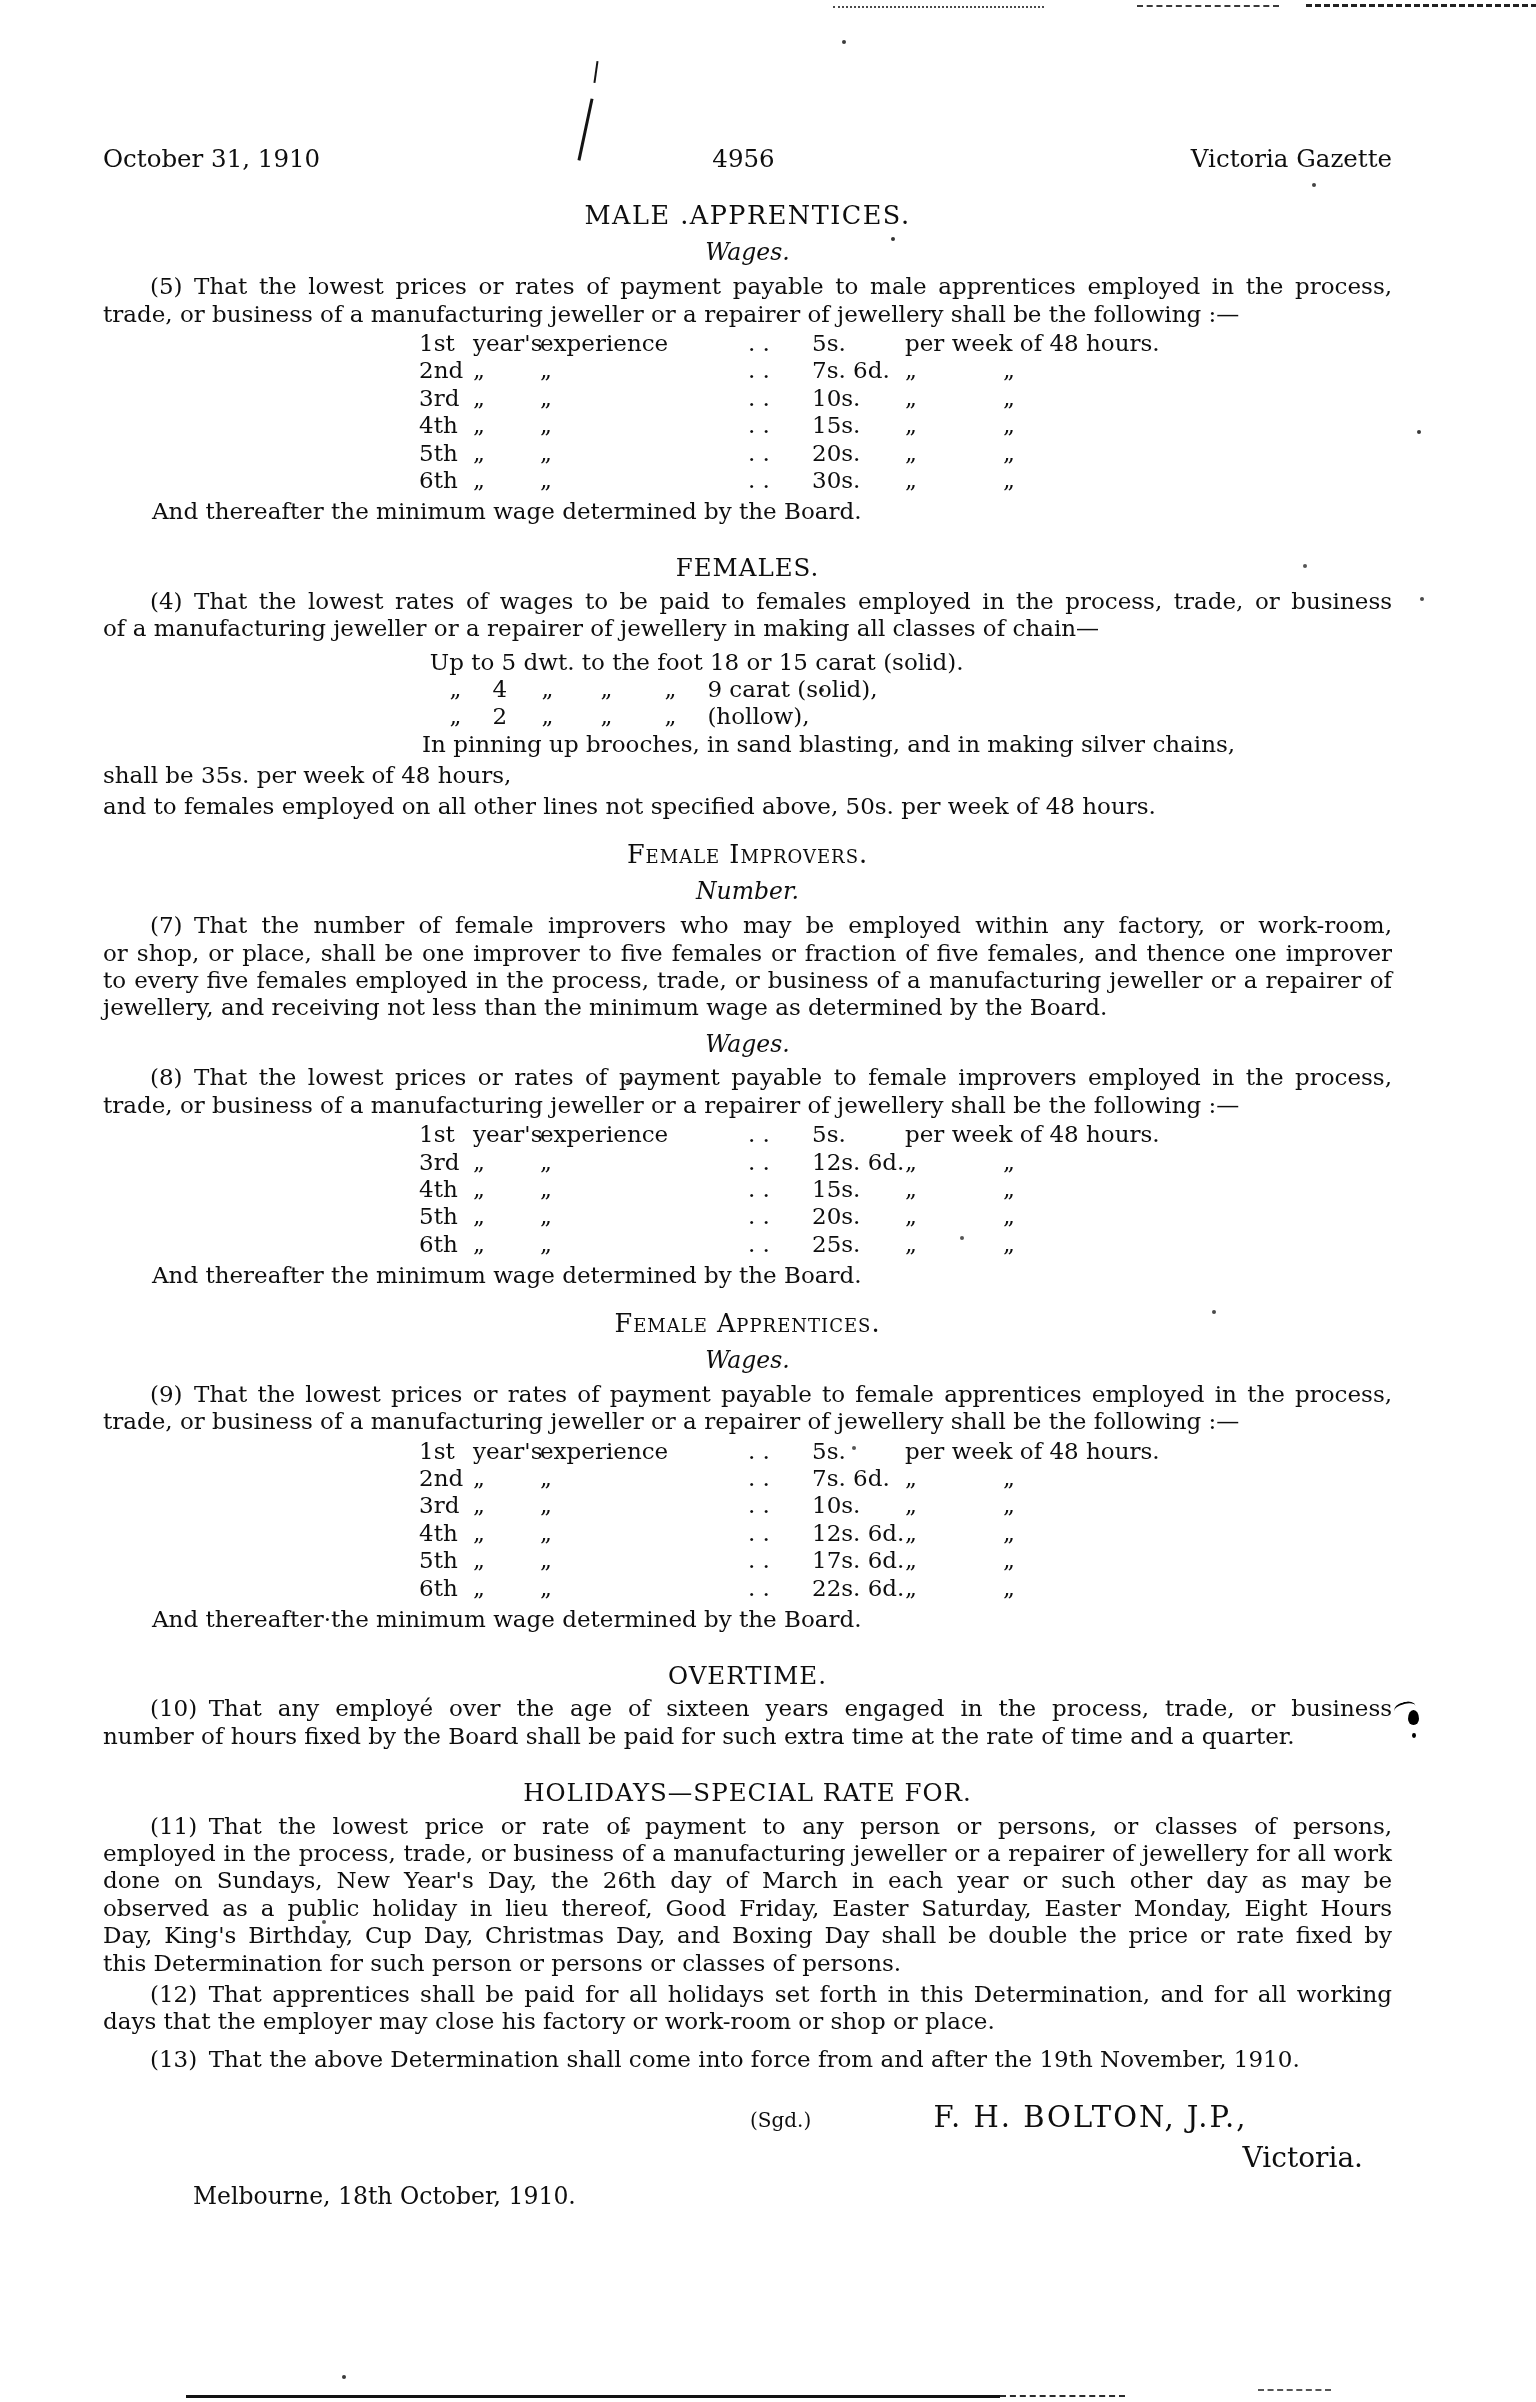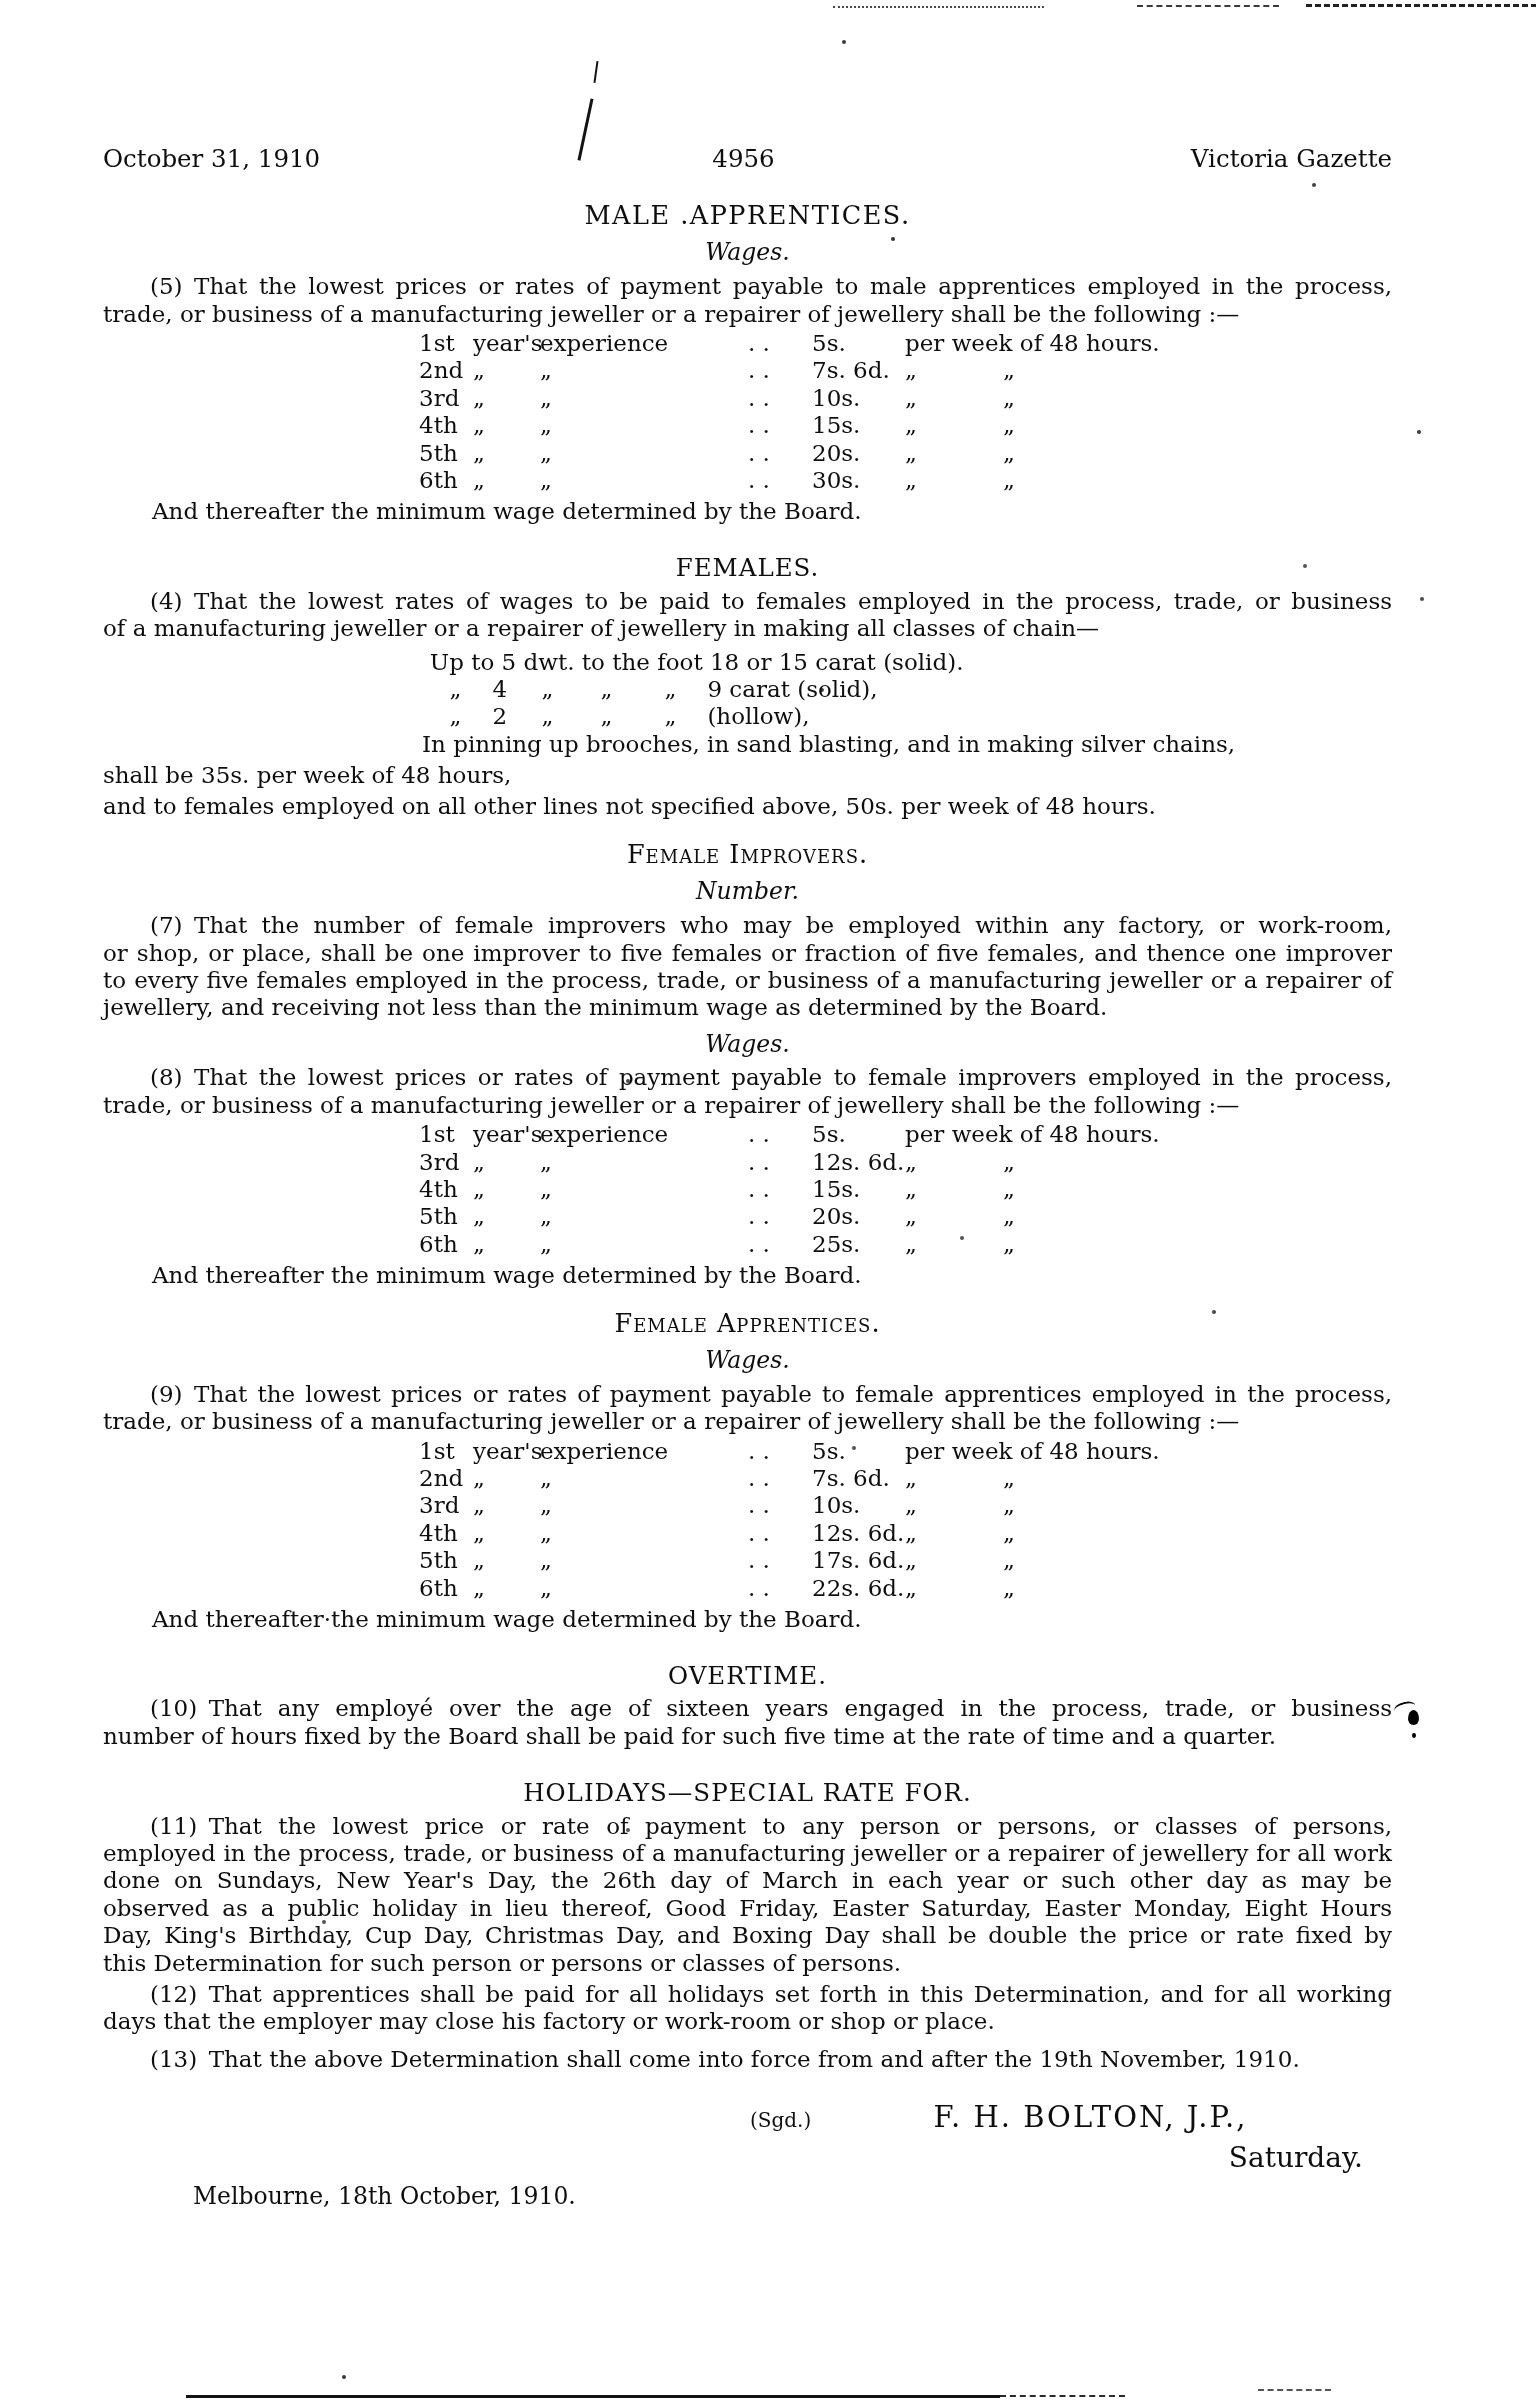--- a/index.html
+++ b/index.html
@@ -157,21 +157,21 @@
       <div class="wrow"><span class="cell" style="width: 54px;">3rd</span><span class="cell" style="width: 67px;">„</span><span class="cell" style="width: 208px;">„</span><span class="cell" style="width: 64px;">. .</span><span class="cell" style="width: 93px;">10s.</span><span class="cell" style="width: 98px;">„</span><span class="cell">„</span></div>
       <div class="wrow"><span class="cell" style="width: 54px;">4th</span><span class="cell" style="width: 67px;">„</span><span class="cell" style="width: 208px;">„</span><span class="cell" style="width: 64px;">. .</span><span class="cell" style="width: 93px;">12s. 6d.</span><span class="cell" style="width: 98px;">„</span><span class="cell">„</span></div>
       <div class="wrow"><span class="cell" style="width: 54px;">5th</span><span class="cell" style="width: 67px;">„</span><span class="cell" style="width: 208px;">„</span><span class="cell" style="width: 64px;">. .</span><span class="cell" style="width: 93px;">17s. 6d.</span><span class="cell" style="width: 98px;">„</span><span class="cell">„</span></div>
       <div class="wrow"><span class="cell" style="width: 54px;">6th</span><span class="cell" style="width: 67px;">„</span><span class="cell" style="width: 208px;">„</span><span class="cell" style="width: 64px;">. .</span><span class="cell" style="width: 93px;">22s. 6d.</span><span class="cell" style="width: 98px;">„</span><span class="cell">„</span></div>
     </div>
     <div class="tfoot">And thereafter·the minimum wage determined by the Board.</div>
 
     <div class="h-caps2">OVERTIME.</div>
     <div class="para">
         <div class="jline">(10) That any employé over the age of sixteen years engaged in the process, trade, or business</div>
-        <div class="jline jlast">number of hours fixed by the Board shall be paid for such five time at the rate of time and a quarter.</div>
+        <div class="jline jlast">number of hours fixed by the Board shall be paid for such extra time at the rate of time and a quarter.</div>
       </div>
 
     <div class="h-caps2">HOLIDAYS—SPECIAL RATE FOR.</div>
     <div class="para">
         <div class="jline">(11) That the lowest price or rate of payment to any person or persons, or classes of persons,</div>
         <div class="jline">employed in the process, trade, or business of a manufacturing jeweller or a repairer of jewellery for all work</div>
         <div class="jline">done on Sundays, New Year's Day, the 26th day of March in each year or such other day as may be</div>
         <div class="jline">observed as a public holiday in lieu thereof, Good Friday, Easter Saturday, Easter Monday, Eight Hours</div>
         <div class="jline">Day, King's Birthday, Cup Day, Christmas Day, and Boxing Day shall be double the price or rate fixed by</div>
         <div class="jline jlast">this Determination for such person or persons or classes of persons.</div>
@@ -181,18 +181,18 @@
         <div class="jline jlast">days that the employer may close his factory or work-room or shop or place.</div>
       </div>
     <div class="para" style="margin-top:9.8px;">
         <div class="jline jlast">(13) That the above Determination shall come into force from and after the 19th November, 1910.</div>
       </div>
 
     <div class="sigrow">
       <span class="sgd">(Sgd.)</span>
       <span class="name">F. H. BOLTON, J.P.,</span>
     </div>
-    <div class="chairman">Saturday.</div>
+    <div class="chairman">Victoria.</div>
     <div class="place">Melbourne, 18th October, 1910.</div>
 
   </div>
 </div>
 
 
 </body></html>

